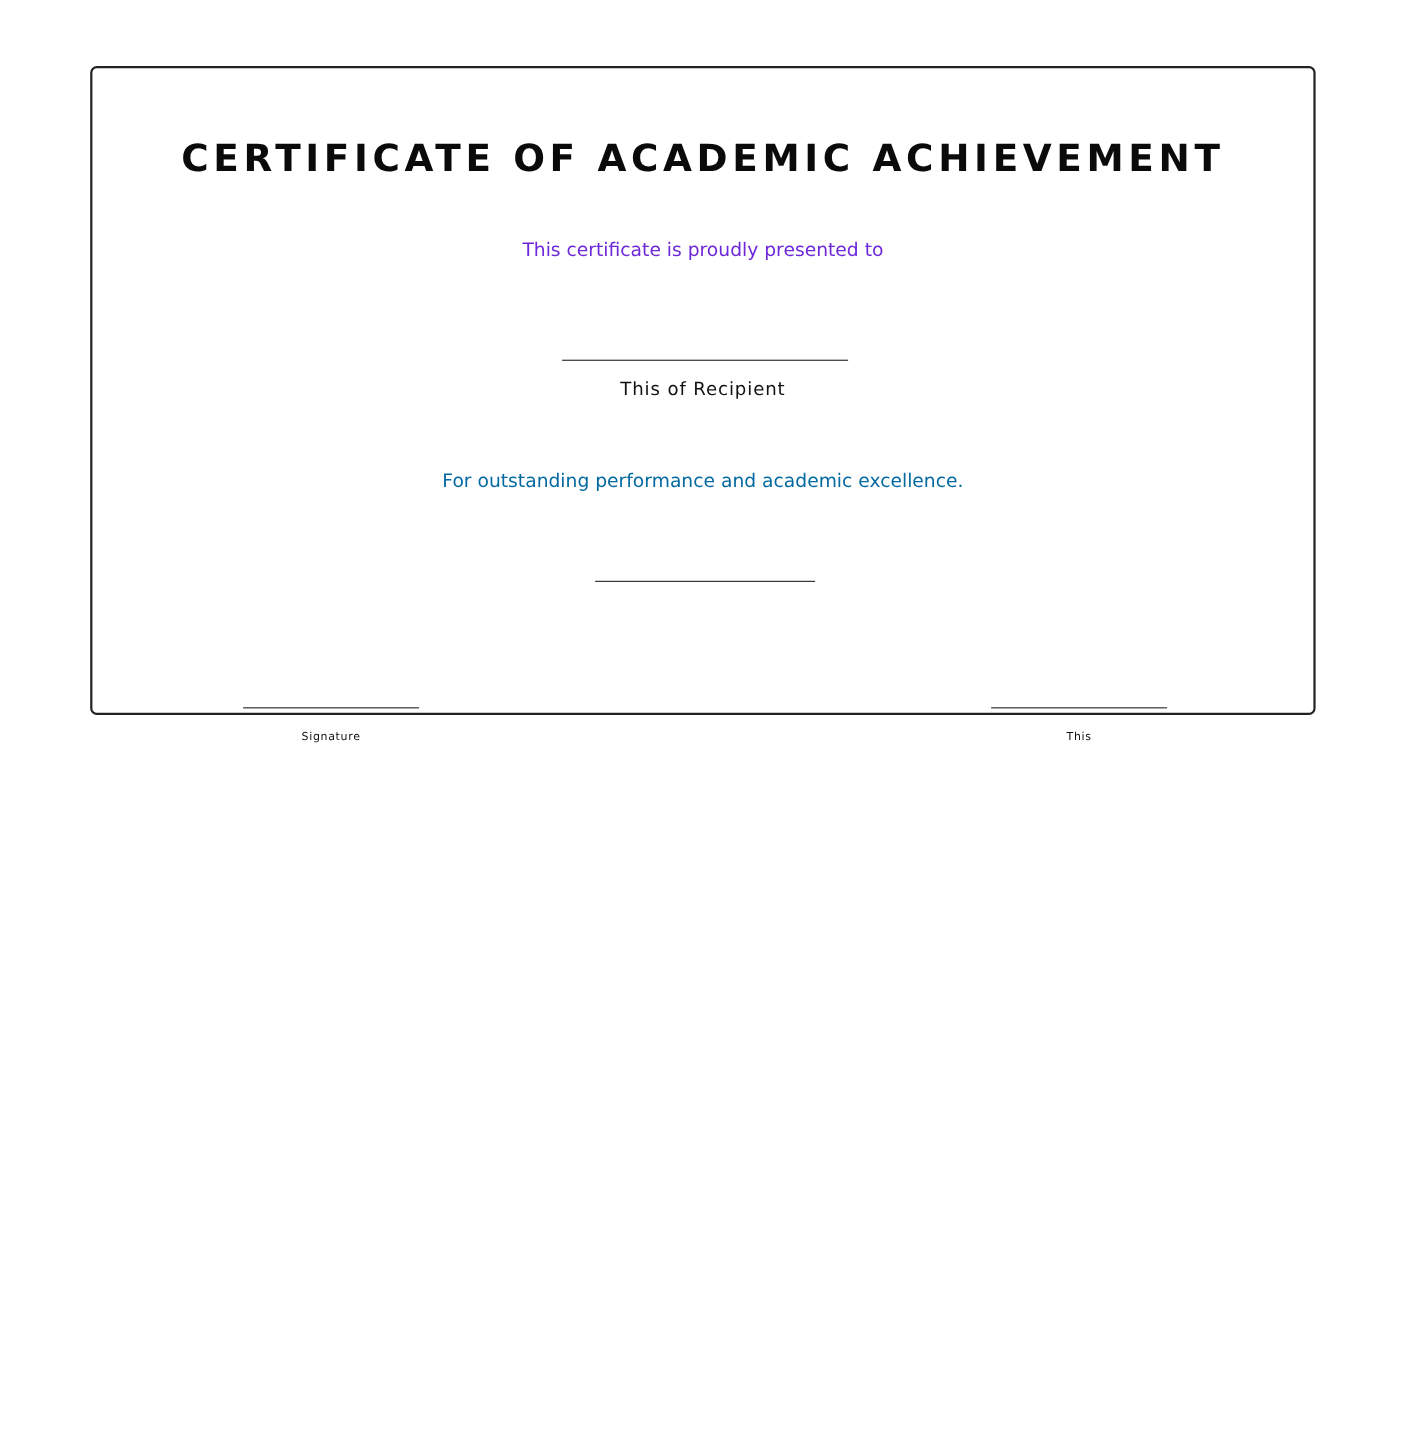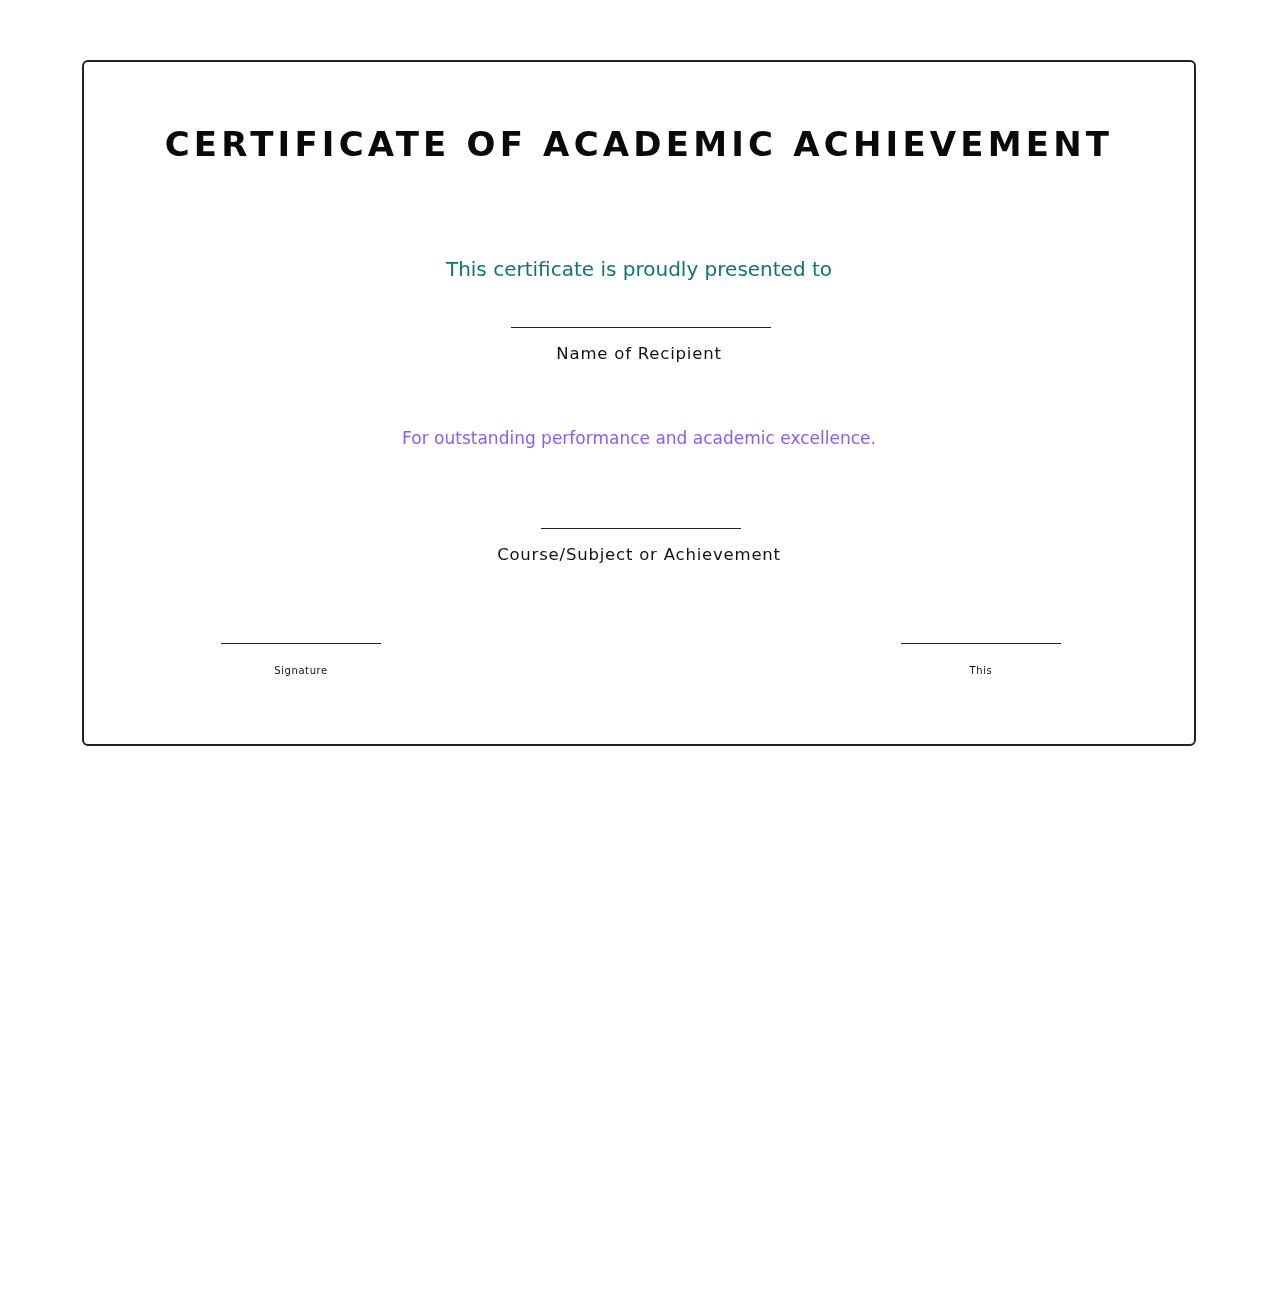--- a/index.html
+++ b/index.html
@@ -9,21 +9,21 @@
       width: 1278px;
       height: 1300px;
       font-family: "DejaVu Sans", sans-serif;
       color: #111111;
     }
     .certificate {
       position: absolute;
       left: 82px;
       top: 60px;
       width: 1114px;
-      height: 686px;
+      height: 590px;
       box-sizing: border-box;
       border: 2px solid #222222;
       border-radius: 6px;
       background: #ffffff;
     }
     .abs-center {
       position: absolute;
       left: 0;
       right: 0;
       text-align: center;
@@ -32,43 +32,42 @@
     .title {
       top: 60px;
       font-size: 34px;
       font-weight: 600;
       letter-spacing: 4.2px;
       line-height: 44px;
       color: #0a0a0a;
     }
     .subtitle {
       top: 154px;
-      font-size: 20px;
+      font-size: 17px;
       line-height: 24px;
-      color: #0f766e;
-      margin-top: 41px;
+      color: #6d28d9;
     }
     .rule {
       position: absolute;
       height: 0;
       border-top: 1.5px solid #222222;
     }
     .rule.name { left: 427px; width: 260px; top: 265px; }
     .field-label {
       font-size: 16.5px;
       letter-spacing: 0.8px;
       line-height: 22px;
       color: #111;
     }
     .field-label.name { top: 281px; }
     .reason {
       top: 364px;
       font-size: 17px;
       line-height: 24px;
-      color: #8b5cf6;
+      color: #0369a1;
     }
     .rule.course { left: 457px; width: 200px; top: 466px; }
     .field-label.course { top: 482px; }
     .rule.sig { left: 137px; width: 160px; top: 581px; }
     .rule.date { left: 817px; width: 160px; top: 581px; }
     .small-label {
       position: absolute;
       width: 160px;
       text-align: center;
       font-size: 10px;
@@ -83,26 +82,25 @@
 </head>
 <body>
 
 <div class="certificate">
 
   <div class="abs-center title">CERTIFICATE OF ACADEMIC ACHIEVEMENT</div>
 
   <div class="abs-center subtitle">This certificate is proudly presented to</div>
 
   <div class="rule name"></div>
-  <div class="abs-center field-label name">Name of Recipient</div>
+  <div class="abs-center field-label name">This of Recipient</div>
 
   <div class="abs-center reason">For outstanding performance and academic excellence.</div>
 
   <div class="rule course"></div>
-  <div class="abs-center field-label course">Course/Subject or Achievement</div>
 
   <div class="rule sig"></div>
   <div class="small-label sig">Signature</div>
 
   <div class="rule date"></div>
   <div class="small-label date">This</div>
 
 </div>
 
 </body></html>

